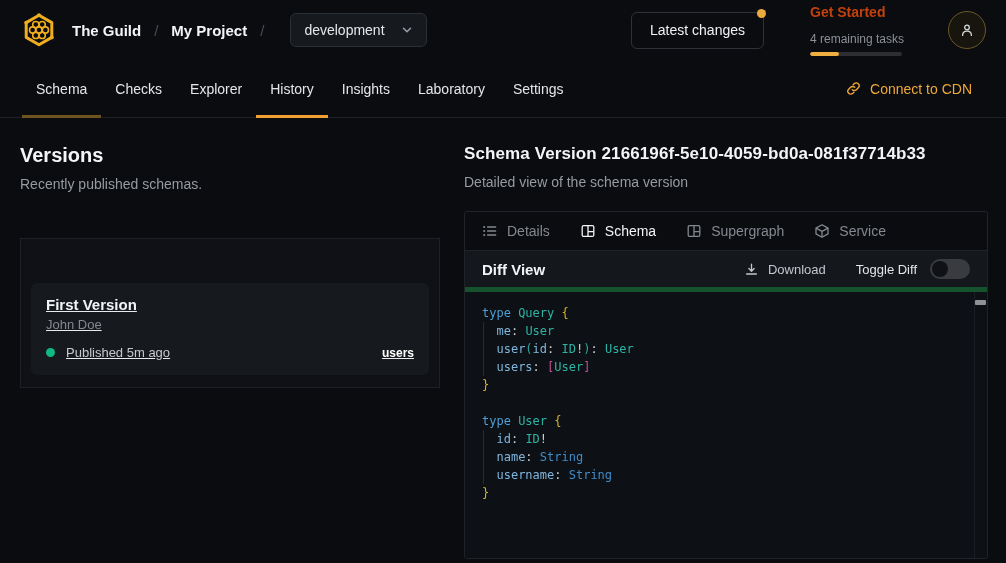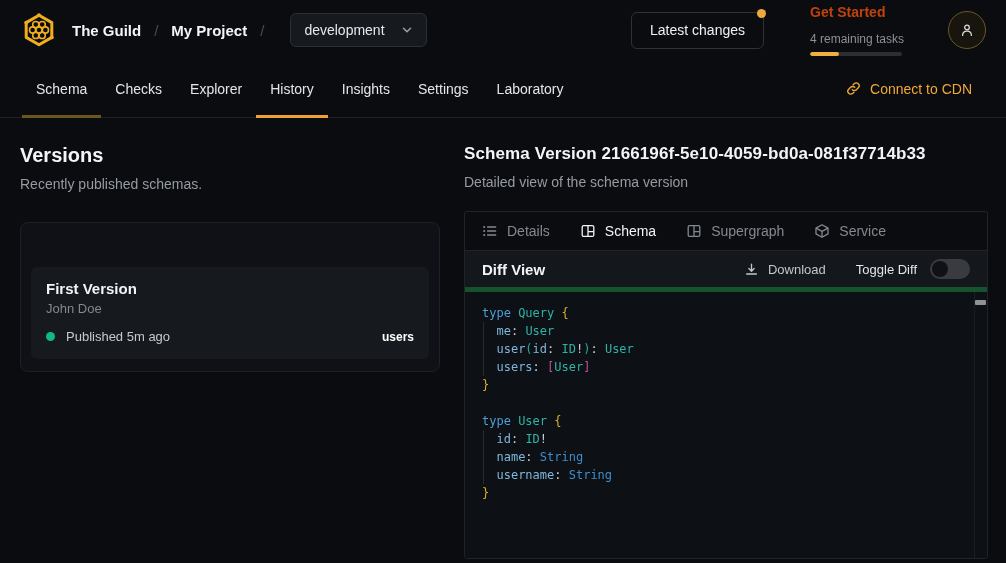--- a/index.html
+++ b/index.html
@@ -36,21 +36,21 @@
   .nav-tab.dim::after, .nav-tab.active::after { content:""; position:absolute; left:0; right:0; bottom:-1px; height:3px; }
   .nav-tab.dim::after { background:#6e551f; }
   .nav-tab.active::after { background:#f0a030; }
   .nav-spacer { flex:1; }
   .cdn-link { display:flex; align-items:center; gap:9px; color:#f0a838; font-size:14px; cursor:pointer; text-decoration:none; }
   
   .main { display:flex; padding:26px 18px 0 20px; }
   .versions-col { width:420px; flex:none; margin-right:24px; }
   .col-title { font-size:20px; font-weight:700; margin:0; color:#f3f4f6; }
   .col-sub { font-size:14px; color:#969ba2; margin-top:9px; }
-  .versions-card { margin-top:30px; background:#0f1116; border:1px solid #1d2127; border-radius:8px; padding:44px 10px 12px; }
+  .versions-card { margin-top:46px; background:#0f1116; border:1px solid #1d2127; border-radius:0; padding:44px 10px 12px;text-decoration:underline; }
   .version-item { background:#16191e; border-radius:6px; padding:13px 15px 15px; cursor:pointer; }
   .vi-name { font-size:15px; font-weight:600; color:#f3f4f6; }
   .vi-author { font-size:13px; color:#84888f; margin-top:4px; }
   .vi-row { display:flex; align-items:center; margin-top:13px; }
   .vi-dot { width:9px; height:9px; border-radius:50%; margin-right:11px; }
   .vi-status { font-size:13px; color:#c6c9ce; }
   .vi-service { margin-left:auto; font-size:12px; font-weight:700; color:#ffffff; }
   
   .detail-col { flex:1; min-width:0; }
   .detail-title { font-size:17px; font-weight:600; margin:0; color:#f3f4f6; letter-spacing:.1px; }
@@ -140,22 +140,22 @@
     </div>
   </div>
 </header>
 
 <nav class="nav">
   <a class="nav-tab dim">Schema</a>
   <a class="nav-tab">Checks</a>
   <a class="nav-tab">Explorer</a>
   <a class="nav-tab active">History</a>
   <a class="nav-tab">Insights</a>
+  <a class="nav-tab">Laboratory</a>
   <a class="nav-tab">Settings</a>
-  <a class="nav-tab">Laboratory</a>
   <span class="nav-spacer"></span>
   <a class="cdn-link" style="align-self:center;">
     <span>
       <svg width="15" height="15" viewBox="0 0 16 16" fill="none" stroke="currentColor" stroke-width="1.5" stroke-linecap="round" stroke-linejoin="round">
         <path d="M6.7 9.3 a3.1 3.1 0 0 0 4.4 0 l2-2 a3.1 3.1 0 0 0 -4.4 -4.4 l-1.1 1.1"></path>
         <path d="M9.3 6.7 a3.1 3.1 0 0 0 -4.4 0 l-2 2 a3.1 3.1 0 0 0 4.4 4.4 l1.1 -1.1"></path>
       </svg>
     </span>
     <span>Connect to CDN</span>
   </a>

